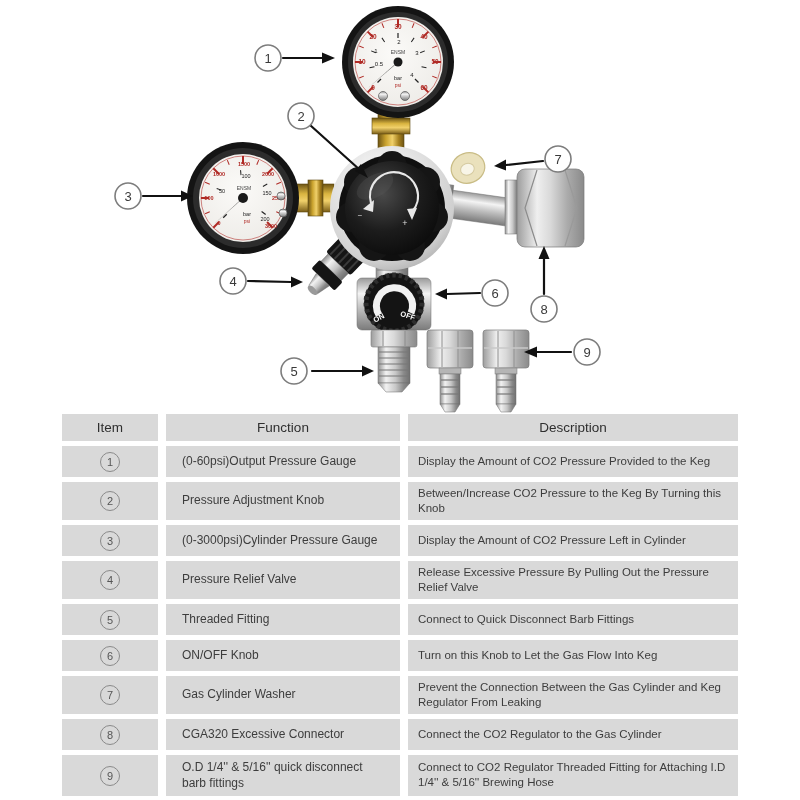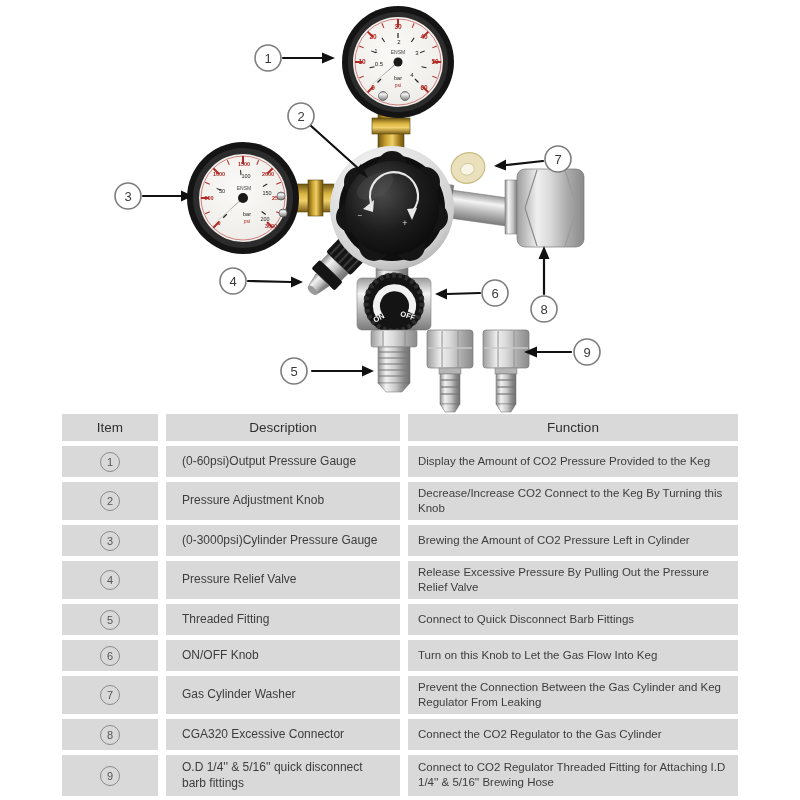--- a/index.html
+++ b/index.html
@@ -350,40 +350,40 @@
       <line x1="571" y1="352" x2="537" y2="352" stroke="#111" stroke-width="2.2"></line>
       <polygon points="537,346.5 537,357.5 524,352" fill="#111"></polygon>
       <circle cx="587" cy="352" r="13" fill="#fff" stroke="#7d7d7d" stroke-width="1.6"></circle>
       <text x="587" y="356.5">9</text>
     </g>
   </g>
 </svg>
 
 <div class="parts-table">
   <div class="cell header">Item</div>
+  <div class="cell header">Function</div>
   <div class="cell header">Description</div>
-  <div class="cell header">Function</div>
 
   <div class="cell item">
         <span class="circle-num">1</span>
       </div>
   <div class="cell desc">(0-60psi)Output Pressure Gauge</div>
   <div class="cell func">Display the Amount of CO2 Pressure Provided to the Keg</div>
 
   <div class="cell item tall">
         <span class="circle-num">2</span>
       </div>
   <div class="cell desc tall">Pressure Adjustment Knob</div>
-  <div class="cell func tall">Decrease/Increase CO2 Connect to the Keg By Turning this Knob</div>
+  <div class="cell func tall">Between/Increase CO2 Pressure to the Keg By Turning this Knob</div>
 
   <div class="cell item">
         <span class="circle-num">3</span>
       </div>
   <div class="cell desc">(0-3000psi)Cylinder Pressure Gauge</div>
-  <div class="cell func">Brewing the Amount of CO2 Pressure Left in Cylinder</div>
+  <div class="cell func">Display the Amount of CO2 Pressure Left in Cylinder</div>
 
   <div class="cell item tall">
         <span class="circle-num">4</span>
       </div>
   <div class="cell desc tall">Pressure Relief Valve</div>
   <div class="cell func tall">Release Excessive Pressure By Pulling Out the Pressure Relief Valve</div>
 
   <div class="cell item">
         <span class="circle-num">5</span>
       </div>

